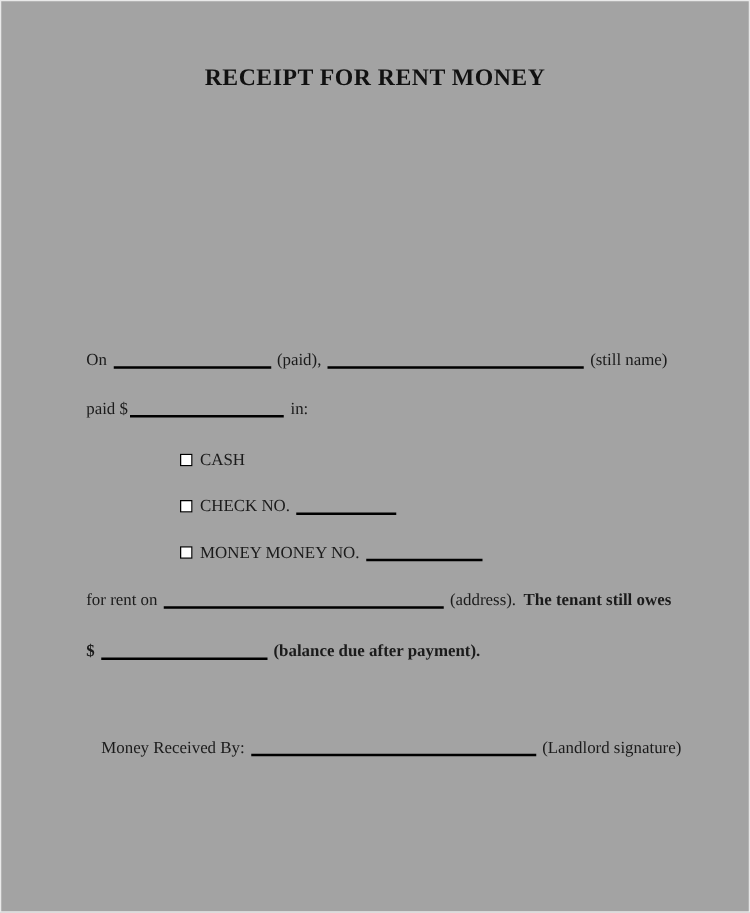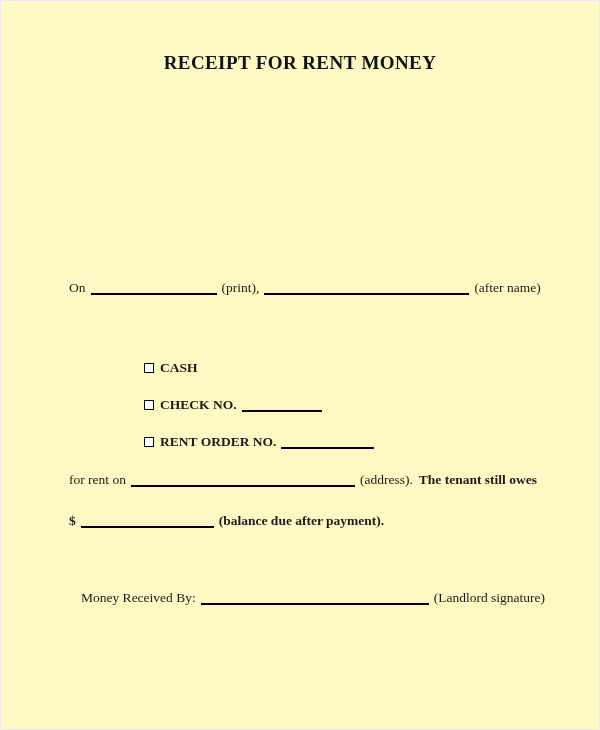--- a/index.html
+++ b/index.html
@@ -4,21 +4,21 @@
 <style>
   html, body {
     margin: 0;
     padding: 0;
     background: #ffffff;
   }
   .page {
     position: relative;
     width: 600px;
     height: 730px;
-    background: #fef9c3;
+    background: #a3a3a3;
     border: 1px solid #e9e9e9;
     box-sizing: border-box;
     font-family: "Liberation Serif", "DejaVu Serif", serif;
     font-size: 13.5px;
     color: #1b1b1b;
     overflow: hidden;
   }
   .title {
     position: absolute;
     top: 51px;
@@ -48,21 +48,21 @@
   .checkbox {
     display: inline-block;
     width: 10px;
     height: 10px;
     border: 1.5px solid #000000;
     box-sizing: border-box;
     margin-right: 6px;
     vertical-align: -1px;
     background: #ffffff;
   }
-  .cb-label { font-weight: bold; }
+  .cb-label { font-weight: normal; }
 
   .row-date     { left: 68px;  top: 279px; }
   .row-amount   { left: 68px;  top: 318px; }
   .row-cash     { left: 143px; top: 359px; }
   .row-check    { left: 143px; top: 396px; }
   .row-money    { left: 143px; top: 433px; }
   .row-rent     { left: 68px;  top: 471px; }
   .row-balance  { left: 68px;  top: 512px; }
   .row-received { left: 80px;  top: 589px; }
   .row-print    { left: 183px; top: 629px; }
@@ -78,34 +78,37 @@
   .blank-print     { width: 228px; margin-left: 0; }
 </style>
 </head>
 <body>
 
 <div class="page">
 
   <div class="title">RECEIPT FOR RENT MONEY</div>
 
   <div class="row row-date">
-    <span>On</span><span class="blank blank-date"></span><span>(print),</span><span class="blank blank-tenant"></span><span>(after name)</span>
+    <span>On</span><span class="blank blank-date"></span><span>(paid),</span><span class="blank blank-tenant"></span><span>(still name)</span>
   </div>
 
+  <div class="row row-amount">
+    <span>paid $</span><span class="blank blank-amount tight"></span><span>in:</span>
+  </div>
 
   <div class="row row-cash">
     <span class="checkbox"></span><span class="cb-label">CASH</span>
   </div>
 
   <div class="row row-check">
     <span class="checkbox"></span><span class="cb-label">CHECK NO.</span><span class="blank blank-check-no"></span>
   </div>
 
   <div class="row row-money">
-    <span class="checkbox"></span><span class="cb-label">RENT ORDER NO.</span><span class="blank blank-money-no"></span>
+    <span class="checkbox"></span><span class="cb-label">MONEY MONEY NO.</span><span class="blank blank-money-no"></span>
   </div>
 
   <div class="row row-rent">
     <span>for rent on</span><span class="blank blank-address"></span><span>(address).</span><span class="bold owes">The tenant still owes</span>
   </div>
 
   <div class="row row-balance">
     <span class="bold">$</span><span class="blank blank-balance"></span><span class="bold">(balance due after payment).</span>
   </div>
 

